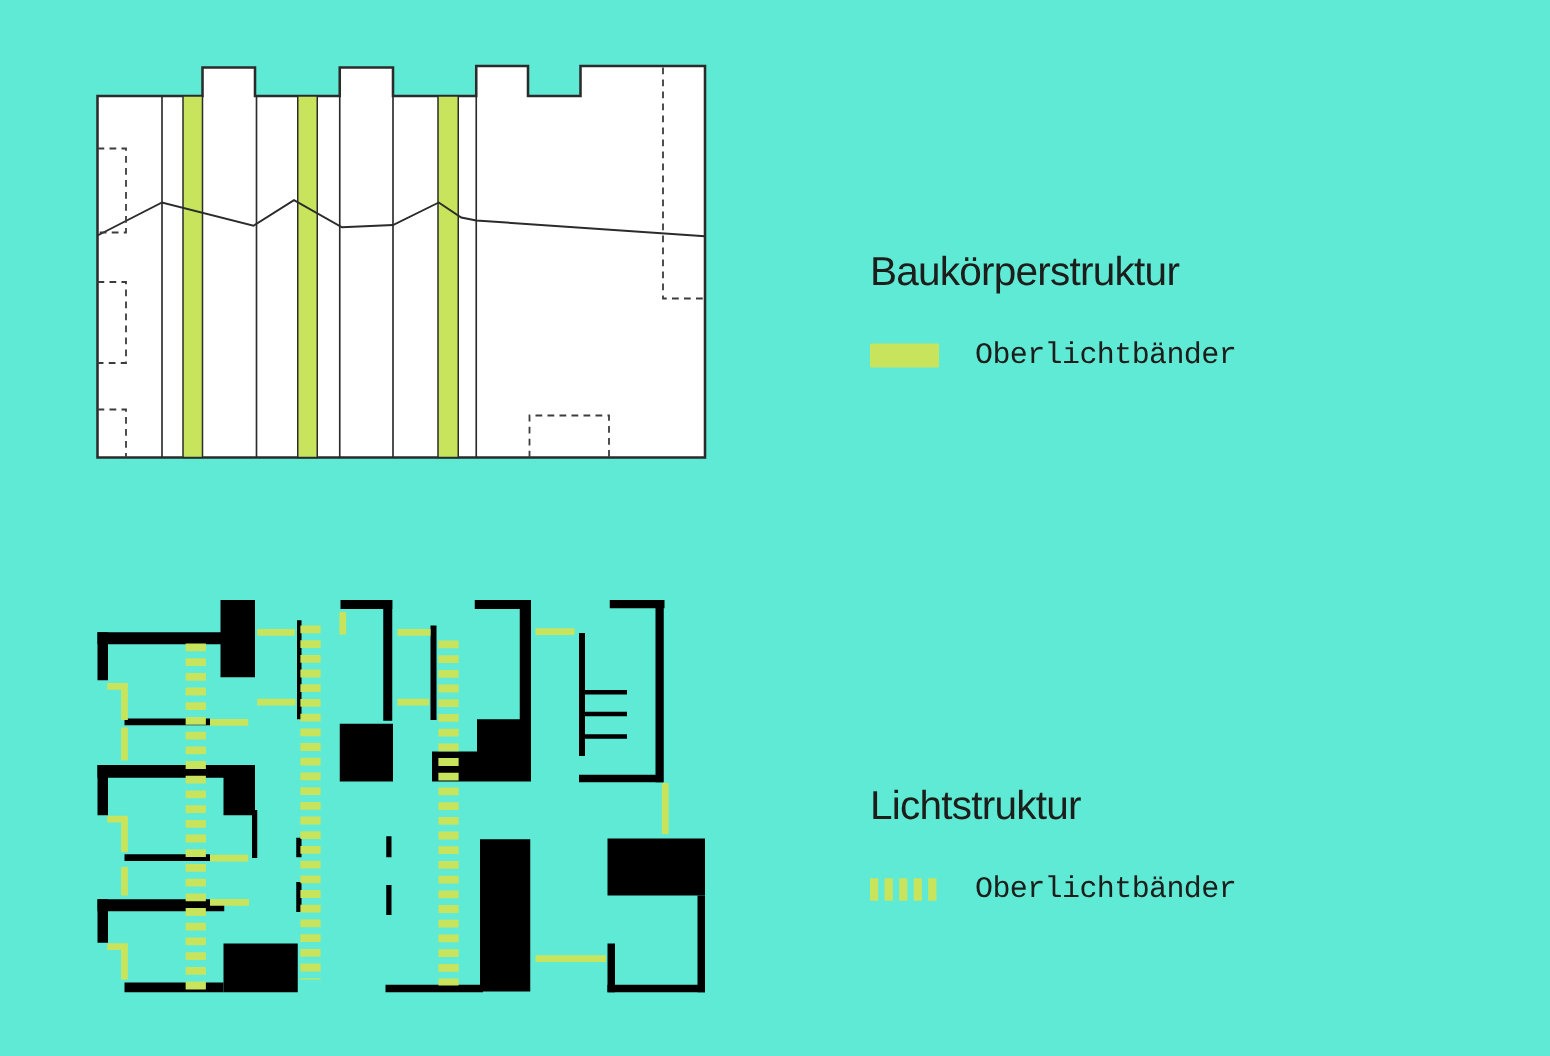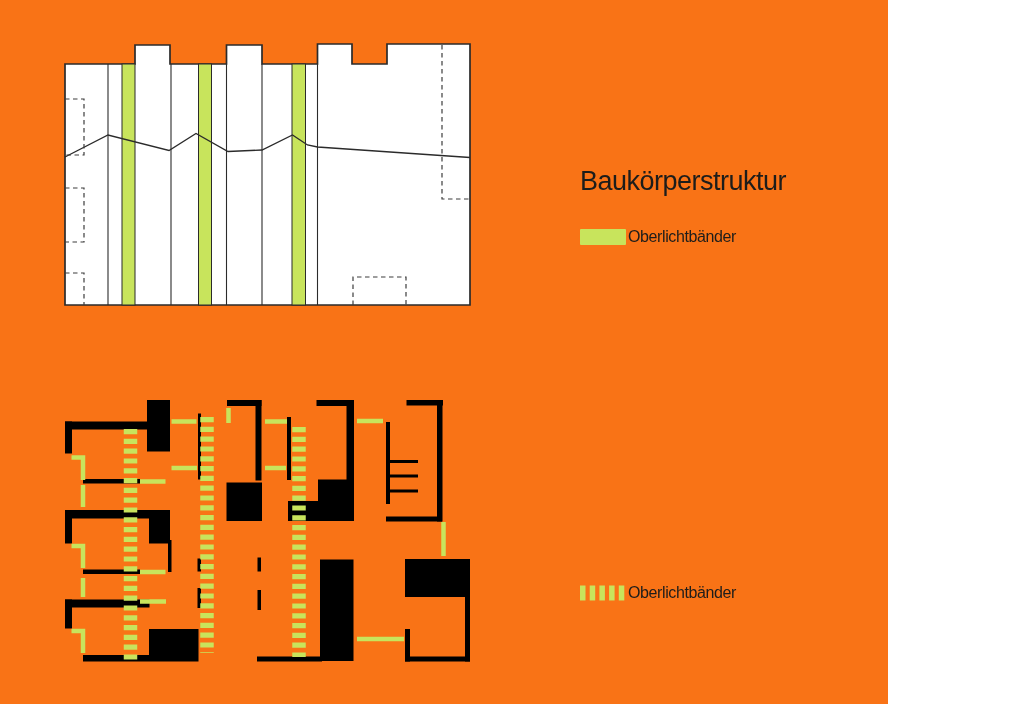--- a/index.html
+++ b/index.html
@@ -1,25 +1,25 @@
 <!DOCTYPE html>
 <html style="--accent: #c8e45c; --ink: #1d1d1b;"><head>
 <meta charset="utf-8">
 <style>
   html,body{margin:0;padding:0;background:#fff;}
   :root{--accent:#c8e45c;--ink:#1d1d1b;}
-  .canvas{position:relative;width:888px;height:704px;background:#f97316;overflow:hidden;
+  .canvas{position:relative;width:1033px;height:704px;background:#5eead4;overflow:hidden;
           font-family:"Liberation Sans",sans-serif;color:var(--ink);}
   .diagram{position:absolute;}
   .legend{position:absolute;width:280px;}
   .lg-title{position:absolute;left:0;top:0;margin:0;font-size:27px;font-weight:400;
             letter-spacing:-0.5px;white-space:nowrap;}
   .lg-row{position:absolute;left:0;height:22px;display:flex;align-items:center;}
   .lg-swatch{width:48px;height:18px;flex:0 0 48px;display:block;}
-  .lg-label{font-size:16px;letter-spacing:-0.4px;white-space:nowrap;}
+  .lg-label{margin-left:22px;font-size:20px;letter-spacing:-0.4px;white-space:nowrap;font-family:Liberation Mono, monospace;}
   .acc-f{fill:var(--accent);}
   .acc-s{stroke:var(--accent);}
   svg{display:block;}
 </style>
 </head>
 <body>
 
 <div class="canvas">
 
   <svg class="diagram" style="left:60px;top:40px" width="420" height="272" viewBox="60 40 420 272">
@@ -137,20 +137,21 @@
     <div class="lg-row" style="top:60px;">
       <svg class="lg-swatch" width="48" height="18" viewBox="0 0 48 18">
         <rect x="0" y="1" width="46" height="16" rx="1" fill="#c8e45c"></rect>
       </svg>
       <span class="lg-label">Oberlichtbänder</span>
     </div>
 
   </div>
 
   <div class="legend" style="left:580px;top:522px;height:150px;">
+    <h2 class="lg-title">Lichtstruktur</h2>
 
     <div class="lg-row" style="top:60px;">
       <svg class="lg-swatch" width="48" height="18" viewBox="0 0 48 18">
         <line x1="0" y1="9" x2="48" y2="9" stroke-width="15" stroke-dasharray="5.5 4.2" stroke="#c8e45c"></line>
       </svg>
       <span class="lg-label">Oberlichtbänder</span>
     </div>
 
   </div>
 

